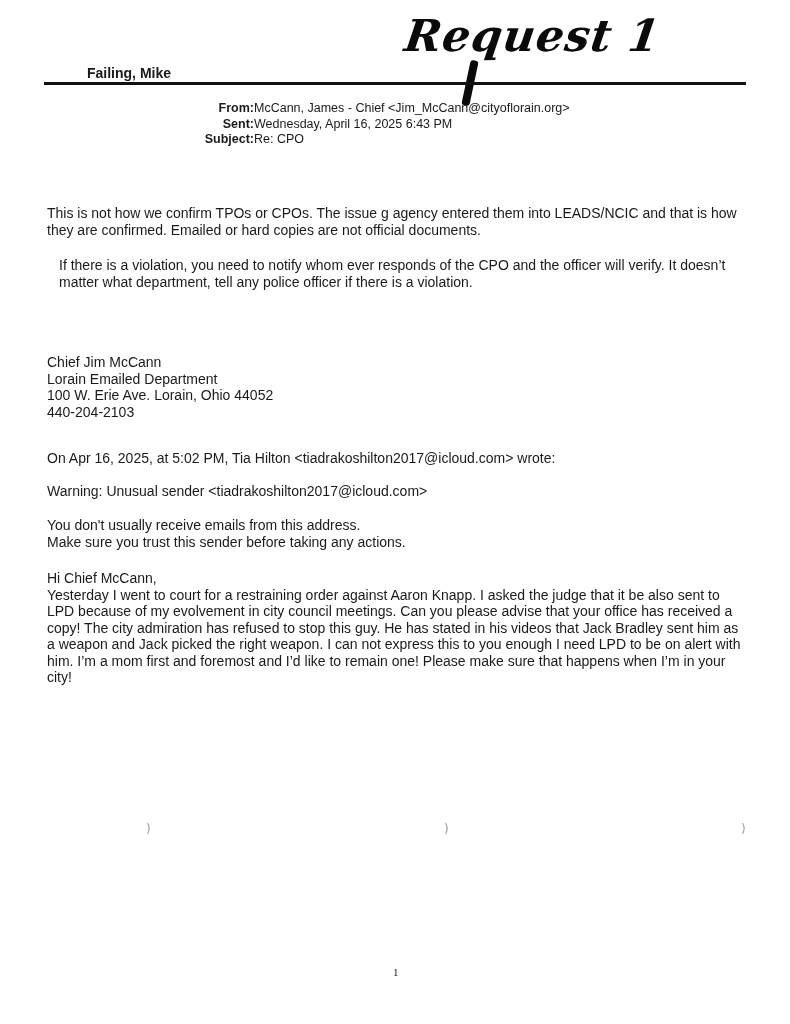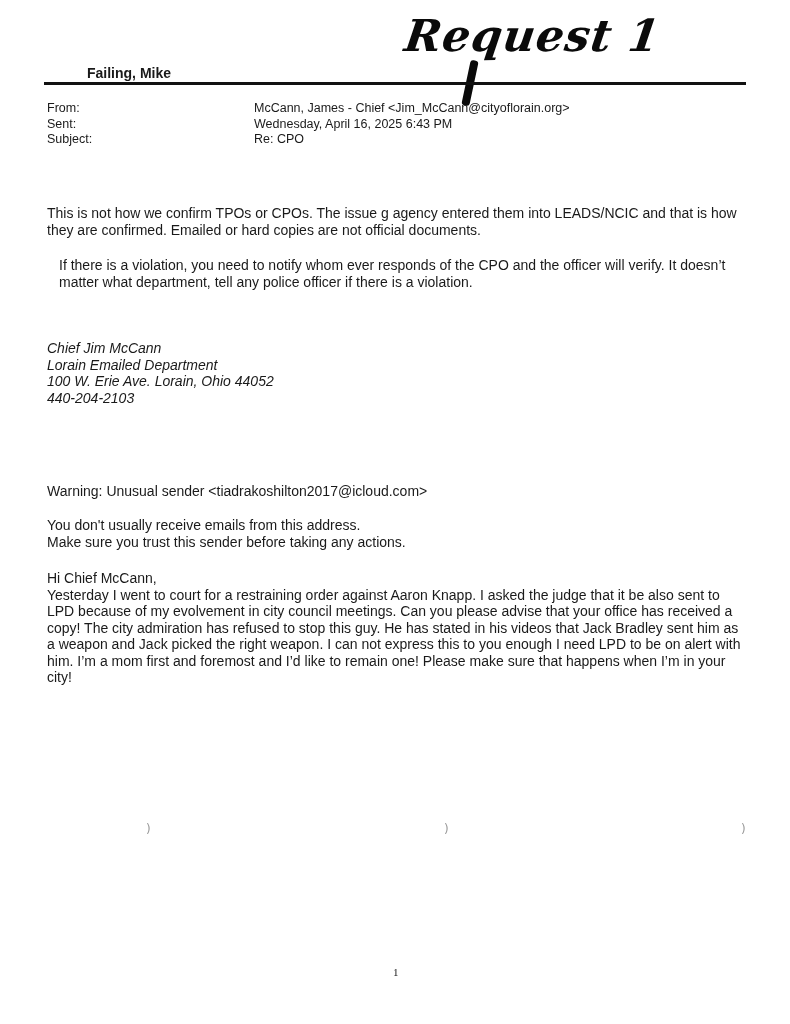--- a/index.html
+++ b/index.html
@@ -8,26 +8,26 @@
   .page { position:absolute; left:0; top:0; width:790px; height:1024px; }
   .owner { position:absolute; left:47px; top:65px; font-size:14px; font-weight:bold;padding-left:40px; }
   .rule { position:absolute; left:44px; top:82px; width:702px; height:3px; background:#111; }
   .handwriting { position:absolute; left:405px; top:14px; font-family:"DejaVu Serif", serif;
                  font-style:italic; font-weight:bold; font-size:44px; letter-spacing:1px;
                  color:#0a0a0a; transform:skewX(-8deg); line-height:1; }
   .pen-stroke { position:absolute; left:466px; top:60px; width:8px; height:46px; background:#0a0a0a;
                 transform:rotate(12deg); border-radius:3px; }
   .hdr { position:absolute; left:47px; top:101px; font-size:12.5px; line-height:15.5px; }
   .hdr .row { display:flex; }
-  .hdr .lbl { width:207px; font-weight:normal; }
+  .hdr .lbl { width:207px; font-weight:bold;text-align:right; }
   .body { position:absolute; left:47px; width:700px; font-size:14px; line-height:17px; }
   .body p { margin:0; }
   .p1 { top:205px; }
   .p2 { top:257px;margin-left:12px; }
-  .sig { top:340px; line-height:16.5px;font-style:italic; }
+  .sig { top:354px; line-height:16.5px; }
   .quote { top:450px; }
   .warn { top:483px; }
   .note { top:517px; line-height:16.5px; }
   .letter { top:570px; line-height:16.5px; }
   .pagenum { position:absolute; left:393px; top:966px; font-family:"Liberation Serif", serif; font-size:11px; }
   .mark { position:absolute; font-size:12px; color:#9a9a9a; font-family:"DejaVu Sans", sans-serif; }
 </style>
 </head>
 <body>
 
@@ -60,20 +60,21 @@
     <p>If there is a violation, you need to notify whom ever responds of the CPO and the officer will verify. It doesn’t matter what department, tell any police officer if there is a violation.</p>
   </div>
 
   <div class="body sig">
     <p>Chief Jim McCann</p>
     <p>Lorain Emailed Department</p>
     <p>100 W. Erie Ave.  Lorain, Ohio 44052</p>
     <p>440-204-2103</p>
   </div>
 
+  <div class="body quote">On Apr 16, 2025, at 5:02 PM, Tia Hilton &lt;tiadrakoshilton2017@icloud.com&gt; wrote:</div>
   <div class="body warn">Warning: Unusual sender &lt;tiadrakoshilton2017@icloud.com&gt;</div>
   <div class="body note">
     <p>You don't usually receive emails from this address.</p>
     <p>Make sure you trust this sender before taking any actions.</p>
   </div>
 
   <div class="body letter">
     <p>Hi Chief McCann,</p>
     <p>Yesterday I went to court for a restraining order against Aaron Knapp. I asked the judge that it be also sent to LPD because of my evolvement in city council meetings. Can you please advise that your office has received a copy! The city admiration has refused to stop this guy. He has stated in his videos that Jack Bradley sent him as a weapon and Jack picked the right weapon. I can not express this to you enough I need LPD to be on alert with him. I’m a mom first and foremost and I’d like to remain one! Please make sure that happens when I’m in your city!</p>
   </div>

